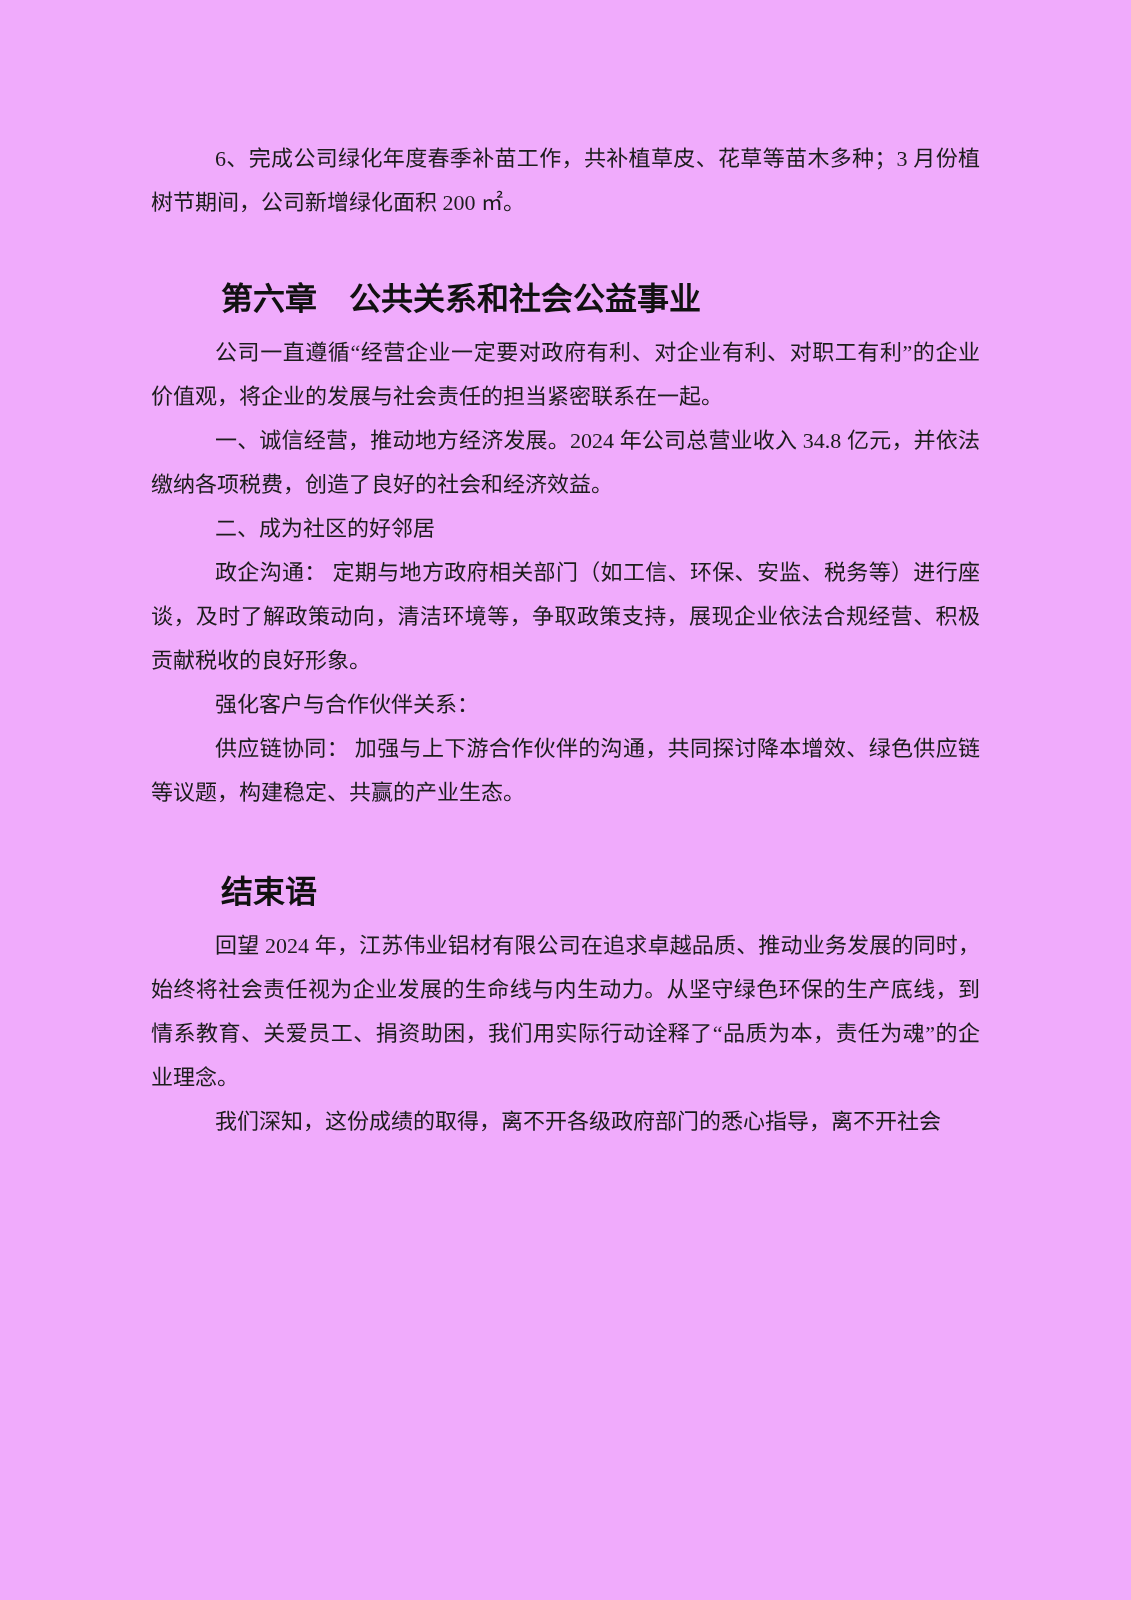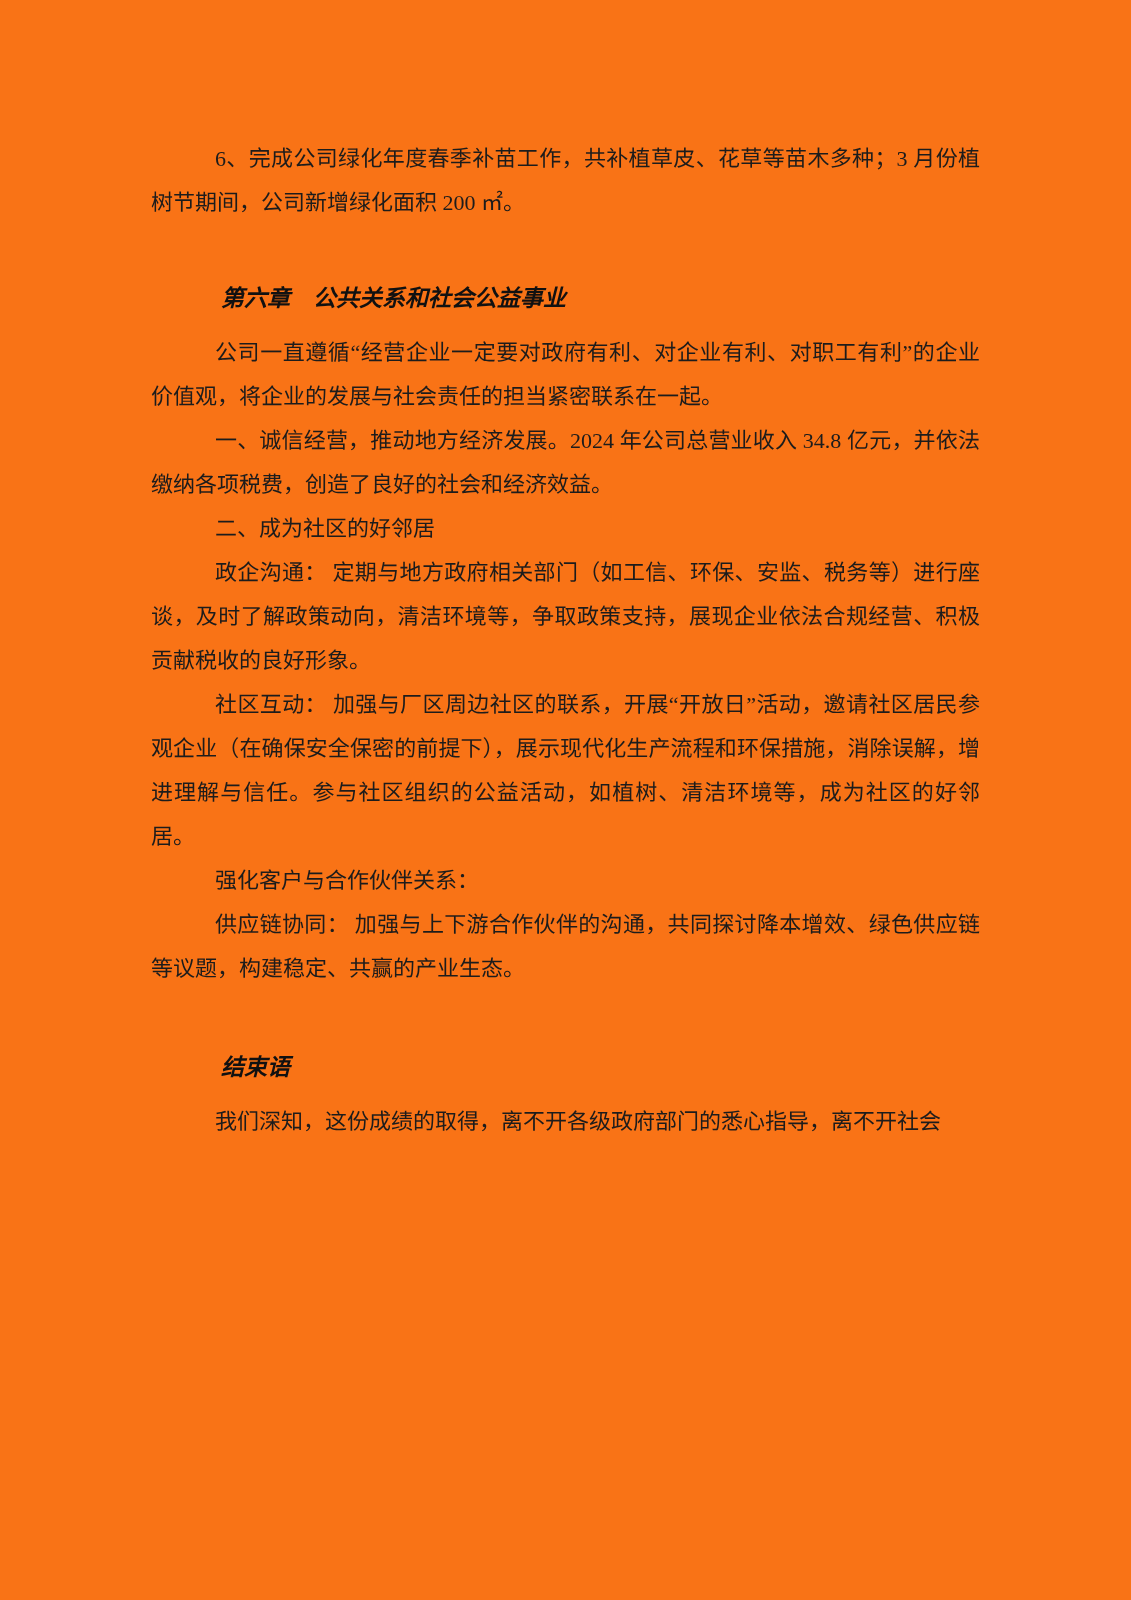--- a/index.html
+++ b/index.html
@@ -4,21 +4,21 @@
 <style>
   html, body {
     margin: 0;
     padding: 0;
     background: #ffffff;
   }
   .page {
     position: relative;
     width: 1131px;
     height: 1600px;
-    background: #f97316;
+    background: #f0abfc;
     overflow: hidden;
     font-family: "Liberation Serif", "DejaVu Serif", serif;
   }
   .content {
     position: absolute;
     left: 151px;
     top: 137px;
     width: 829px;
   }
   .para {
@@ -27,26 +27,25 @@
     line-height: 44px;
     color: #1c1c1c;
     font-weight: 400;
     text-align: justify;
     text-justify: inter-ideograph;
     text-indent: 64px;
     word-break: break-all;
   }
   .heading {
     margin: 56px 0 14px 70px;
-    font-size: 23px;
+    font-size: 32px;
     line-height: 36px;
     font-weight: 700;
     color: #111111;
     text-indent: 0;
-    font-style: italic;
   }
   .heading.closing {
     margin-top: 59px;
   }
 </style>
 </head>
 <body>
 
 <div class="page">
   <div class="content">
@@ -56,26 +55,26 @@
     <h2 class="heading">第六章　公共关系和社会公益事业</h2>
 
     <p class="para">公司一直遵循“经营企业一定要对政府有利、对企业有利、对职工有利”的企业价值观，将企业的发展与社会责任的担当紧密联系在一起。</p>
 
     <p class="para">一、诚信经营，推动地方经济发展。2024 年公司总营业收入 34.8 亿元，并依法缴纳各项税费，创造了良好的社会和经济效益。</p>
 
     <p class="para">二、成为社区的好邻居</p>
 
     <p class="para">政企沟通： 定期与地方政府相关部门（如工信、环保、安监、税务等）进行座谈，及时了解政策动向，清洁环境等，争取政策支持，展现企业依法合规经营、积极贡献税收的良好形象。</p>
 
-    <p class="para">社区互动： 加强与厂区周边社区的联系，开展“开放日”活动，邀请社区居民参观企业（在确保安全保密的前提下），展示现代化生产流程和环保措施，消除误解，增进理解与信任。参与社区组织的公益活动，如植树、清洁环境等，成为社区的好邻居。</p>
 
     <p class="para">强化客户与合作伙伴关系：</p>
 
 
     <p class="para">供应链协同： 加强与上下游合作伙伴的沟通，共同探讨降本增效、绿色供应链等议题，构建稳定、共赢的产业生态。</p>
 
     <h2 class="heading closing">结束语</h2>
 
+    <p class="para">回望 2024 年，江苏伟业铝材有限公司在追求卓越品质、推动业务发展的同时，始终将社会责任视为企业发展的生命线与内生动力。从坚守绿色环保的生产底线，到情系教育、关爱员工、捐资助困，我们用实际行动诠释了“品质为本，责任为魂”的企业理念。</p>
 
     <p class="para">我们深知，这份成绩的取得，离不开各级政府部门的悉心指导，离不开社会</p>
 
   </div>
 </div>
 
 </body></html>

